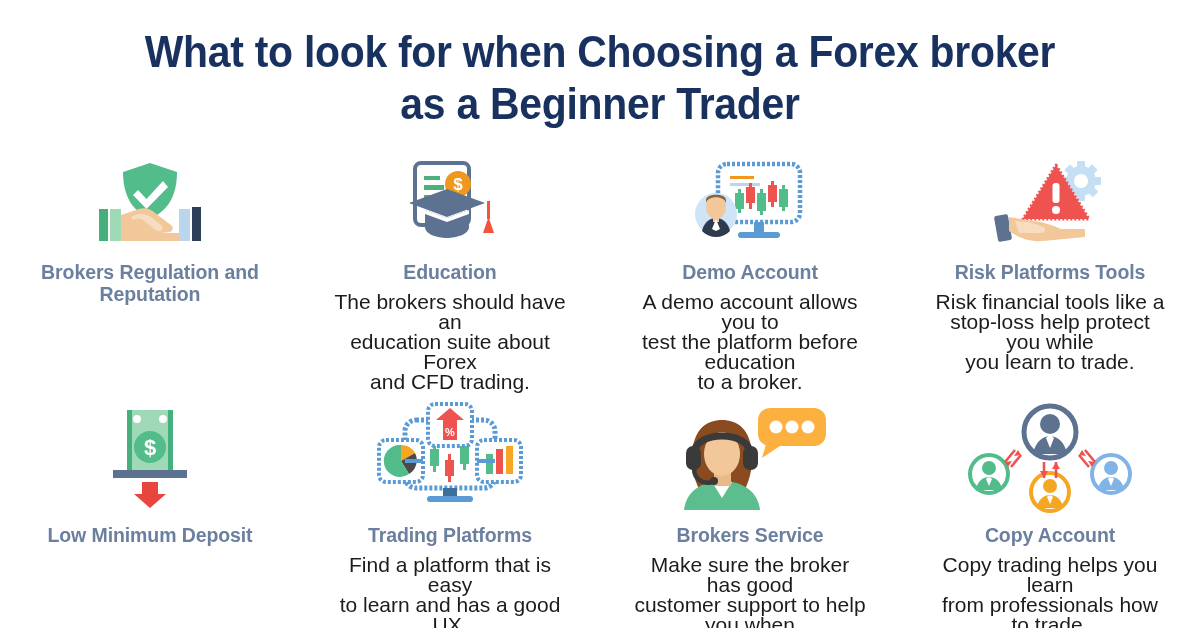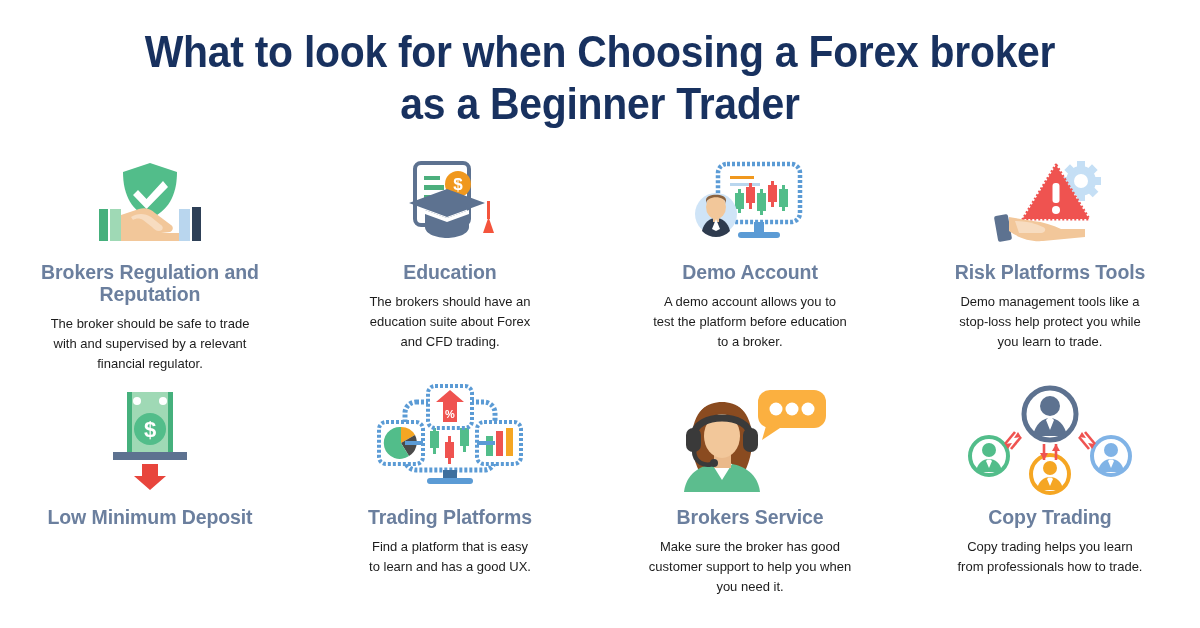--- a/index.html
+++ b/index.html
@@ -57,21 +57,21 @@
     font-size: 19.5px;
     line-height: 22px;
     text-align: center;
     letter-spacing: -0.1px;
     max-width: 250px;
   }
   .cell-body {
     margin-top: 9px;
     color: #1c1c1c;
     font-family: "Liberation Sans Narrow", "Liberation Sans", sans-serif;
-    font-size: 13px;
+    font-size: 21px;
     line-height: 20px;
     text-align: center;
     max-width: 232px;
     white-space: pre-line;
   }
   .r2 .icon-wrap { height: 110px; }
   .r2 .cell-title { margin-top: 12px; }
   svg { display: block; overflow: visible; }
 </style>
 </head>
@@ -99,23 +99,20 @@
             <rect x="15" y="50" width="11" height="32" fill="#9fd9b5"></rect>
             <rect x="84" y="50" width="11" height="32" fill="#b9d6ee"></rect>
             <rect x="97" y="48" width="9" height="34" fill="#2e4057"></rect>
 
             <path d="M26 56 L44 50 C50 48 56 50 60 54 L76 66 C79 68 78 72 75 73 L66 74 L84 74 L84 82 L26 82 Z" fill="#f2c79a"></path>
             <path d="M36 58 C42 54 50 54 56 58 L66 66 C69 68 68 72 64 72 C61 72 59 70 57 68 L48 61 C45 59 41 59 38 61 Z" fill="#f7dcc0"></path>
           </svg>
         </div>
         <div class="cell-title">Brokers Regulation
 and Reputation</div>
-        <div class="cell-body">The broker should be safe to trade
-with and supervised by a relevant
-financial regulator.</div>
       </div>
 
       <div class="cell">
         <div class="icon-wrap">
           <svg width="110" height="88" viewBox="0 0 110 88">
 
             <rect x="20" y="4" width="54" height="62" rx="6" fill="#ffffff" stroke="#5d7290" stroke-width="4"></rect>
             <rect x="29" y="17" width="16" height="4" fill="#4caf7d"></rect>
             <rect x="29" y="26" width="20" height="5" fill="#4caf7d"></rect>
             <rect x="29" y="36" width="20" height="5" fill="#4caf7d"></rect>
@@ -194,21 +191,21 @@
             <path d="M63 6 L96 60 L30 60 Z" fill="#ef5350" stroke="#ef5350" stroke-width="3" stroke-dasharray="2 2" stroke-linejoin="round"></path>
             <rect x="59.5" y="24" width="7" height="20" rx="3" fill="#ffffff"></rect>
             <circle cx="63" cy="51" r="4" fill="#ffffff"></circle>
 
             <rect x="3" y="56" width="14" height="26" rx="2" fill="#5d7290" transform="rotate(-10 10 69)"></rect>
             <path d="M16 58 L40 62 C50 63 60 66 68 70 L92 70 L92 78 L50 82 C36 83 24 78 16 72 Z" fill="#f2c79a"></path>
             <path d="M22 62 C32 62 42 64 50 68 C54 70 52 74 48 74 L26 74 Z" fill="#f7dcc0"></path>
           </svg>
         </div>
         <div class="cell-title">Risk Platforms Tools</div>
-        <div class="cell-body">Demo management tools like a
+        <div class="cell-body">Risk financial tools like a
 stop-loss help protect you while
 you learn to trade.</div>
       </div>
 
     </div>
 
     <div class="row row-2 r2">
 
       <div class="cell">
         <div class="icon-wrap">
@@ -339,20 +336,20 @@
             <g fill="#ef5350">
               <path d="M40 60 L47 59 L43 65 Z"></path>
               <path d="M56 53 L49 54 L53 48 Z"></path>
               <path d="M130 60 L123 59 L127 65 Z"></path>
               <path d="M114 53 L121 54 L117 48 Z"></path>
               <path d="M79 76 L75 69 L83 69 Z"></path>
               <path d="M91 60 L87 67 L95 67 Z"></path>
             </g>
           </svg>
         </div>
-        <div class="cell-title">Copy Trading</div>
+        <div class="cell-title">Copy Account</div>
         <div class="cell-body">Copy trading helps you learn
 from professionals how to trade.</div>
       </div>
 
     </div>
   </div>
 </div>
 
 </body></html>

